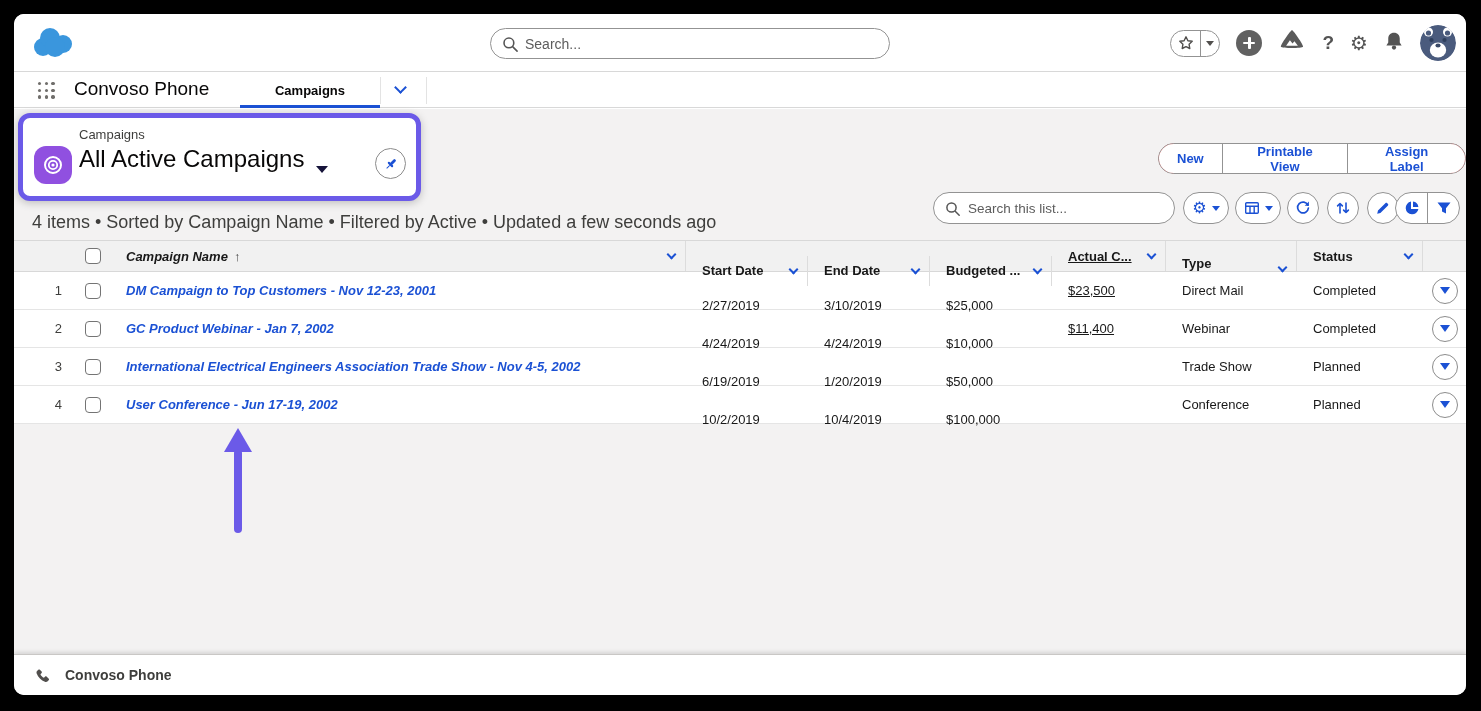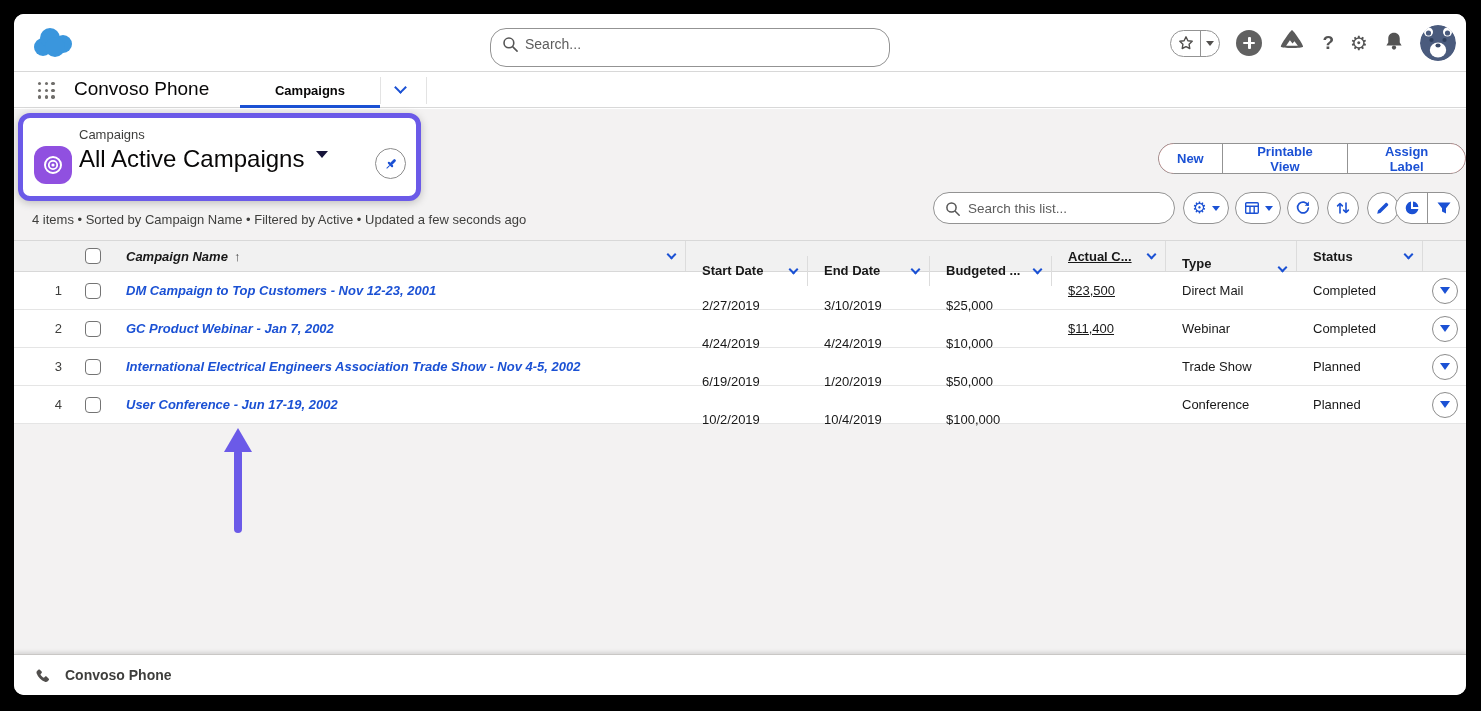--- a/index.html
+++ b/index.html
@@ -15,21 +15,21 @@
     --page-gray:#f3f2f2;
   }
   *{box-sizing:border-box;margin:0;padding:0;font-family:"Liberation Sans","DejaVu Sans",sans-serif;}
   body{background:#000;width:1481px;height:711px;position:relative;overflow:hidden;}
   .frame{position:absolute;left:0;top:0;width:1481px;height:711px;background:#000;}
   .screen{position:absolute;left:14px;top:14px;width:1452px;height:681px;background:#fff;border-radius:10px;overflow:hidden;}
 
   
   .gheader{position:absolute;left:0;top:0;width:1452px;height:58px;background:#fff;border-bottom:1px solid var(--border);}
   .cloud{position:absolute;left:16px;top:11px;}
-  .gsearch{position:absolute;left:476px;top:14px;width:400px;height:39px;border:1px solid var(--pill-border);border-radius:16px;background:#fff;}
+  .gsearch{position:absolute;left:476px;top:14px;width:400px;height:31px;border:1px solid var(--pill-border);border-radius:16px;background:#fff;}
   .gsearch svg{position:absolute;left:11px;top:7px;}
   .gsearch input{position:absolute;left:34px;top:1px;width:350px;height:27px;border:none;outline:none;font-size:14px;color:#181818;background:transparent;}
   .gsearch input::placeholder{color:#5c5c5c;}
   .hicons{position:absolute;right:10px;top:0;height:58px;display:flex;align-items:center;gap:16px;}
   .star-pill{width:50px;height:27px;border:1px solid var(--pill-border);border-radius:14px;display:flex;align-items:center;}
   .star-pill .half{flex:1;display:flex;align-items:center;justify-content:center;height:100%;}
   .star-pill .half + .half{border-left:1px solid var(--pill-border);flex:0 0 19px;}
   .caret{width:0;height:0;border-left:4px solid transparent;border-right:4px solid transparent;border-top:5px solid #514f4d;}
   .caret.blue{border-top-color:var(--accent);}
   .plus-circle{width:26px;height:26px;border-radius:50%;background:#616161;position:relative;}
@@ -52,39 +52,39 @@
   .chev{width:9px;height:9px;border-right:2px solid var(--accent);border-bottom:2px solid var(--accent);transform:rotate(45deg);display:inline-block;}
   .tab-chev{position:absolute;left:382px;top:10px;}
 
   
   .content{position:absolute;left:0;top:95px;width:1452px;height:545px;background:var(--page-gray);}
 
   
   .hl-box{position:absolute;left:4px;top:4px;width:403px;height:88px;background:#fff;border:5px solid var(--purple);border-radius:12px;box-shadow:0 2px 8px rgba(0,0,0,.22);}
   .obj-label{position:absolute;left:56px;top:9px;font-size:13px;color:var(--gray-txt);}
   .camp-icon{position:absolute;left:11px;top:28px;width:38px;height:38px;border-radius:12px;background:var(--camp);display:flex;align-items:center;justify-content:center;}
-  .lv-select{position:absolute;left:56px;top:27px;display:flex;align-items:flex-start;gap:12px;cursor:pointer;}
+  .lv-select{position:absolute;left:56px;top:27px;display:flex;align-items:flex-end;gap:12px;cursor:pointer;}
   .lv-title{font-size:24px;color:#080707;}
   .title-caret{width:0;height:0;border-left:6px solid transparent;border-right:6px solid transparent;border-top:7px solid #16143a;margin-top:6px;}
   .pin-btn{position:absolute;left:352px;top:30px;width:31px;height:31px;border-radius:50%;border:1px solid #8c8c8c;background:#fff;display:flex;align-items:center;justify-content:center;}
 
   
   .arrow-h{position:absolute;left:412px;top:133px;width:156px;height:28px;}
   .arrow-h .head{position:absolute;left:0;top:0;width:0;height:0;border-top:14px solid transparent;border-bottom:14px solid transparent;border-right:24px solid var(--purple);}
   .arrow-h .shaft{position:absolute;left:21px;top:10px;width:133px;height:8px;background:var(--purple);border-radius:4px;}
   .arrow-v{position:absolute;left:210px;top:319px;width:28px;height:106px;}
   .arrow-v .head{position:absolute;left:0;top:0;width:0;height:0;border-left:14px solid transparent;border-right:14px solid transparent;border-bottom:24px solid var(--purple);}
   .arrow-v .shaft{position:absolute;left:10px;top:21px;width:8px;height:84px;background:var(--purple);border-radius:4px;}
 
   
   .btn-group{position:absolute;left:1144px;top:34px;height:31px;display:flex;border:1px solid var(--pill-border);border-radius:16px;background:#ef4444;overflow:hidden;}
   .btn-group button{border:none;background:#fff;color:var(--link);font-size:13px;font-weight:700;padding:0 18px;cursor:pointer;}
   .btn-group button + button{border-left:1px solid var(--pill-border);}
 
-  .summary{position:absolute;left:18px;top:103px;font-size:13px;color:var(--gray-txt);text-align:center;}
+  .summary{position:absolute;left:18px;top:103px;font-size:18px;color:var(--gray-txt);text-align:center;}
 
   .lsearch{position:absolute;left:919px;top:83px;width:242px;height:32px;border:1px solid var(--pill-border);border-radius:16px;background:#fff;}
   .lsearch svg{position:absolute;left:11px;top:8px;}
   .lsearch input{position:absolute;left:34px;top:1px;width:198px;height:28px;border:none;outline:none;font-size:13.5px;background:transparent;color:#181818;}
   .lsearch input::placeholder{color:#5c5c5c;}
 
   .tool{position:absolute;top:83px;height:32px;border:1px solid var(--pill-border);border-radius:16px;background:#fff;display:flex;align-items:center;justify-content:center;gap:5px;cursor:pointer;}
   .tool.w46{width:46px;} .tool.w32{width:32px;}
   .tool-pair{position:absolute;left:1381px;top:83px;width:65px;height:32px;border:1px solid var(--pill-border);border-radius:16px;background:#fff;display:flex;}
   .tool-pair .half{flex:1;display:flex;align-items:center;justify-content:center;}

